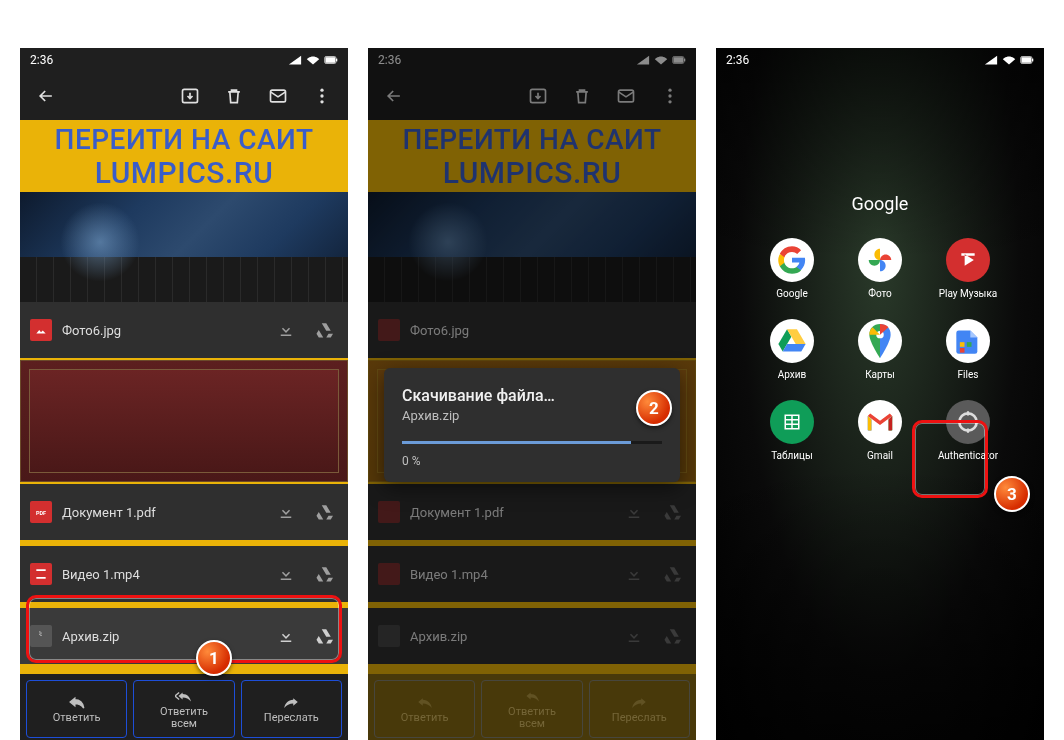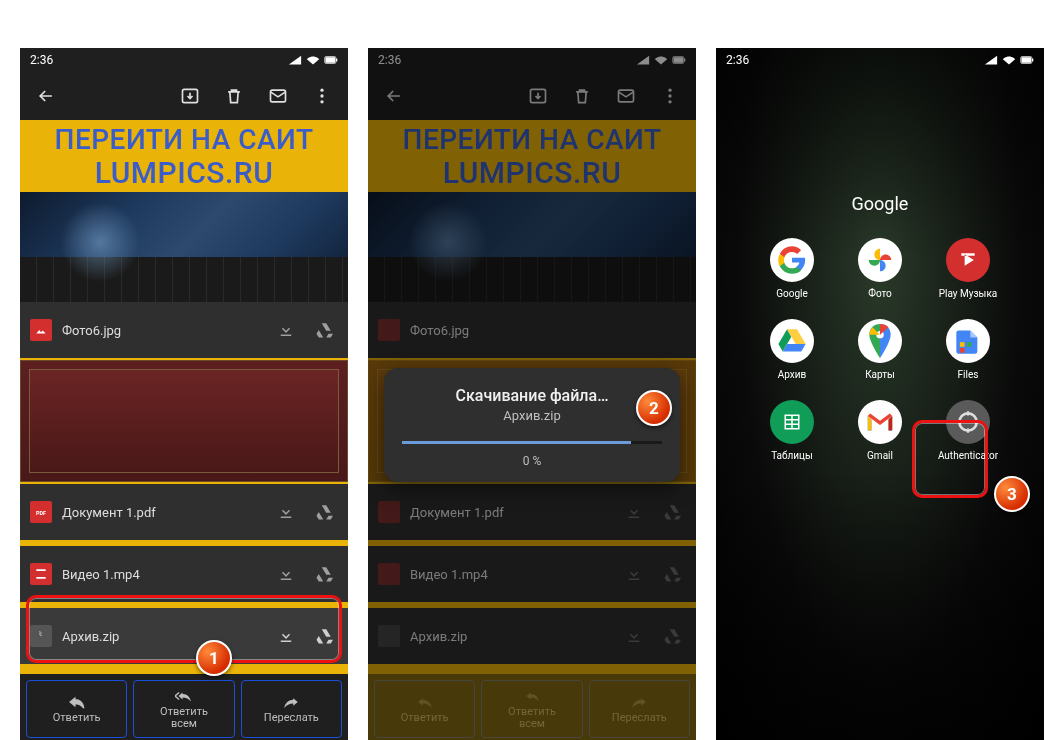--- a/index.html
+++ b/index.html
@@ -172,25 +172,24 @@
   position: absolute;
   inset: 0;
   background: rgba(0,0,0,0.45);
 }
 .dialog {
   position: absolute;
   left: 16px;
   right: 16px;
   top: 320px;
   background: #2f2f2f;
-  border-radius: 14px;
+  border-radius: 6px;
   padding: 18px 18px 14px;
   color: #e0e0e0;
   box-shadow: 0 6px 20px rgba(0,0,0,0.5);
-  text-align: center;
 }
 .dialog-title { font-size: 16px; font-weight: 500; color: #f0f0f0; }
 .dialog-sub { font-size: 13px; color: #bfbfbf; margin-top: 3px; }
 .progress-track { height: 3px; background: #1a1a1a; margin-top: 18px; }
 .progress-fill { height: 3px; background: #6b9bd8; width: 88%; }
 .progress-pct { font-size: 12px; color: #bfbfbf; margin-top: 10px; }
 
 .home-bg {
   position: absolute;
   inset: 0;

